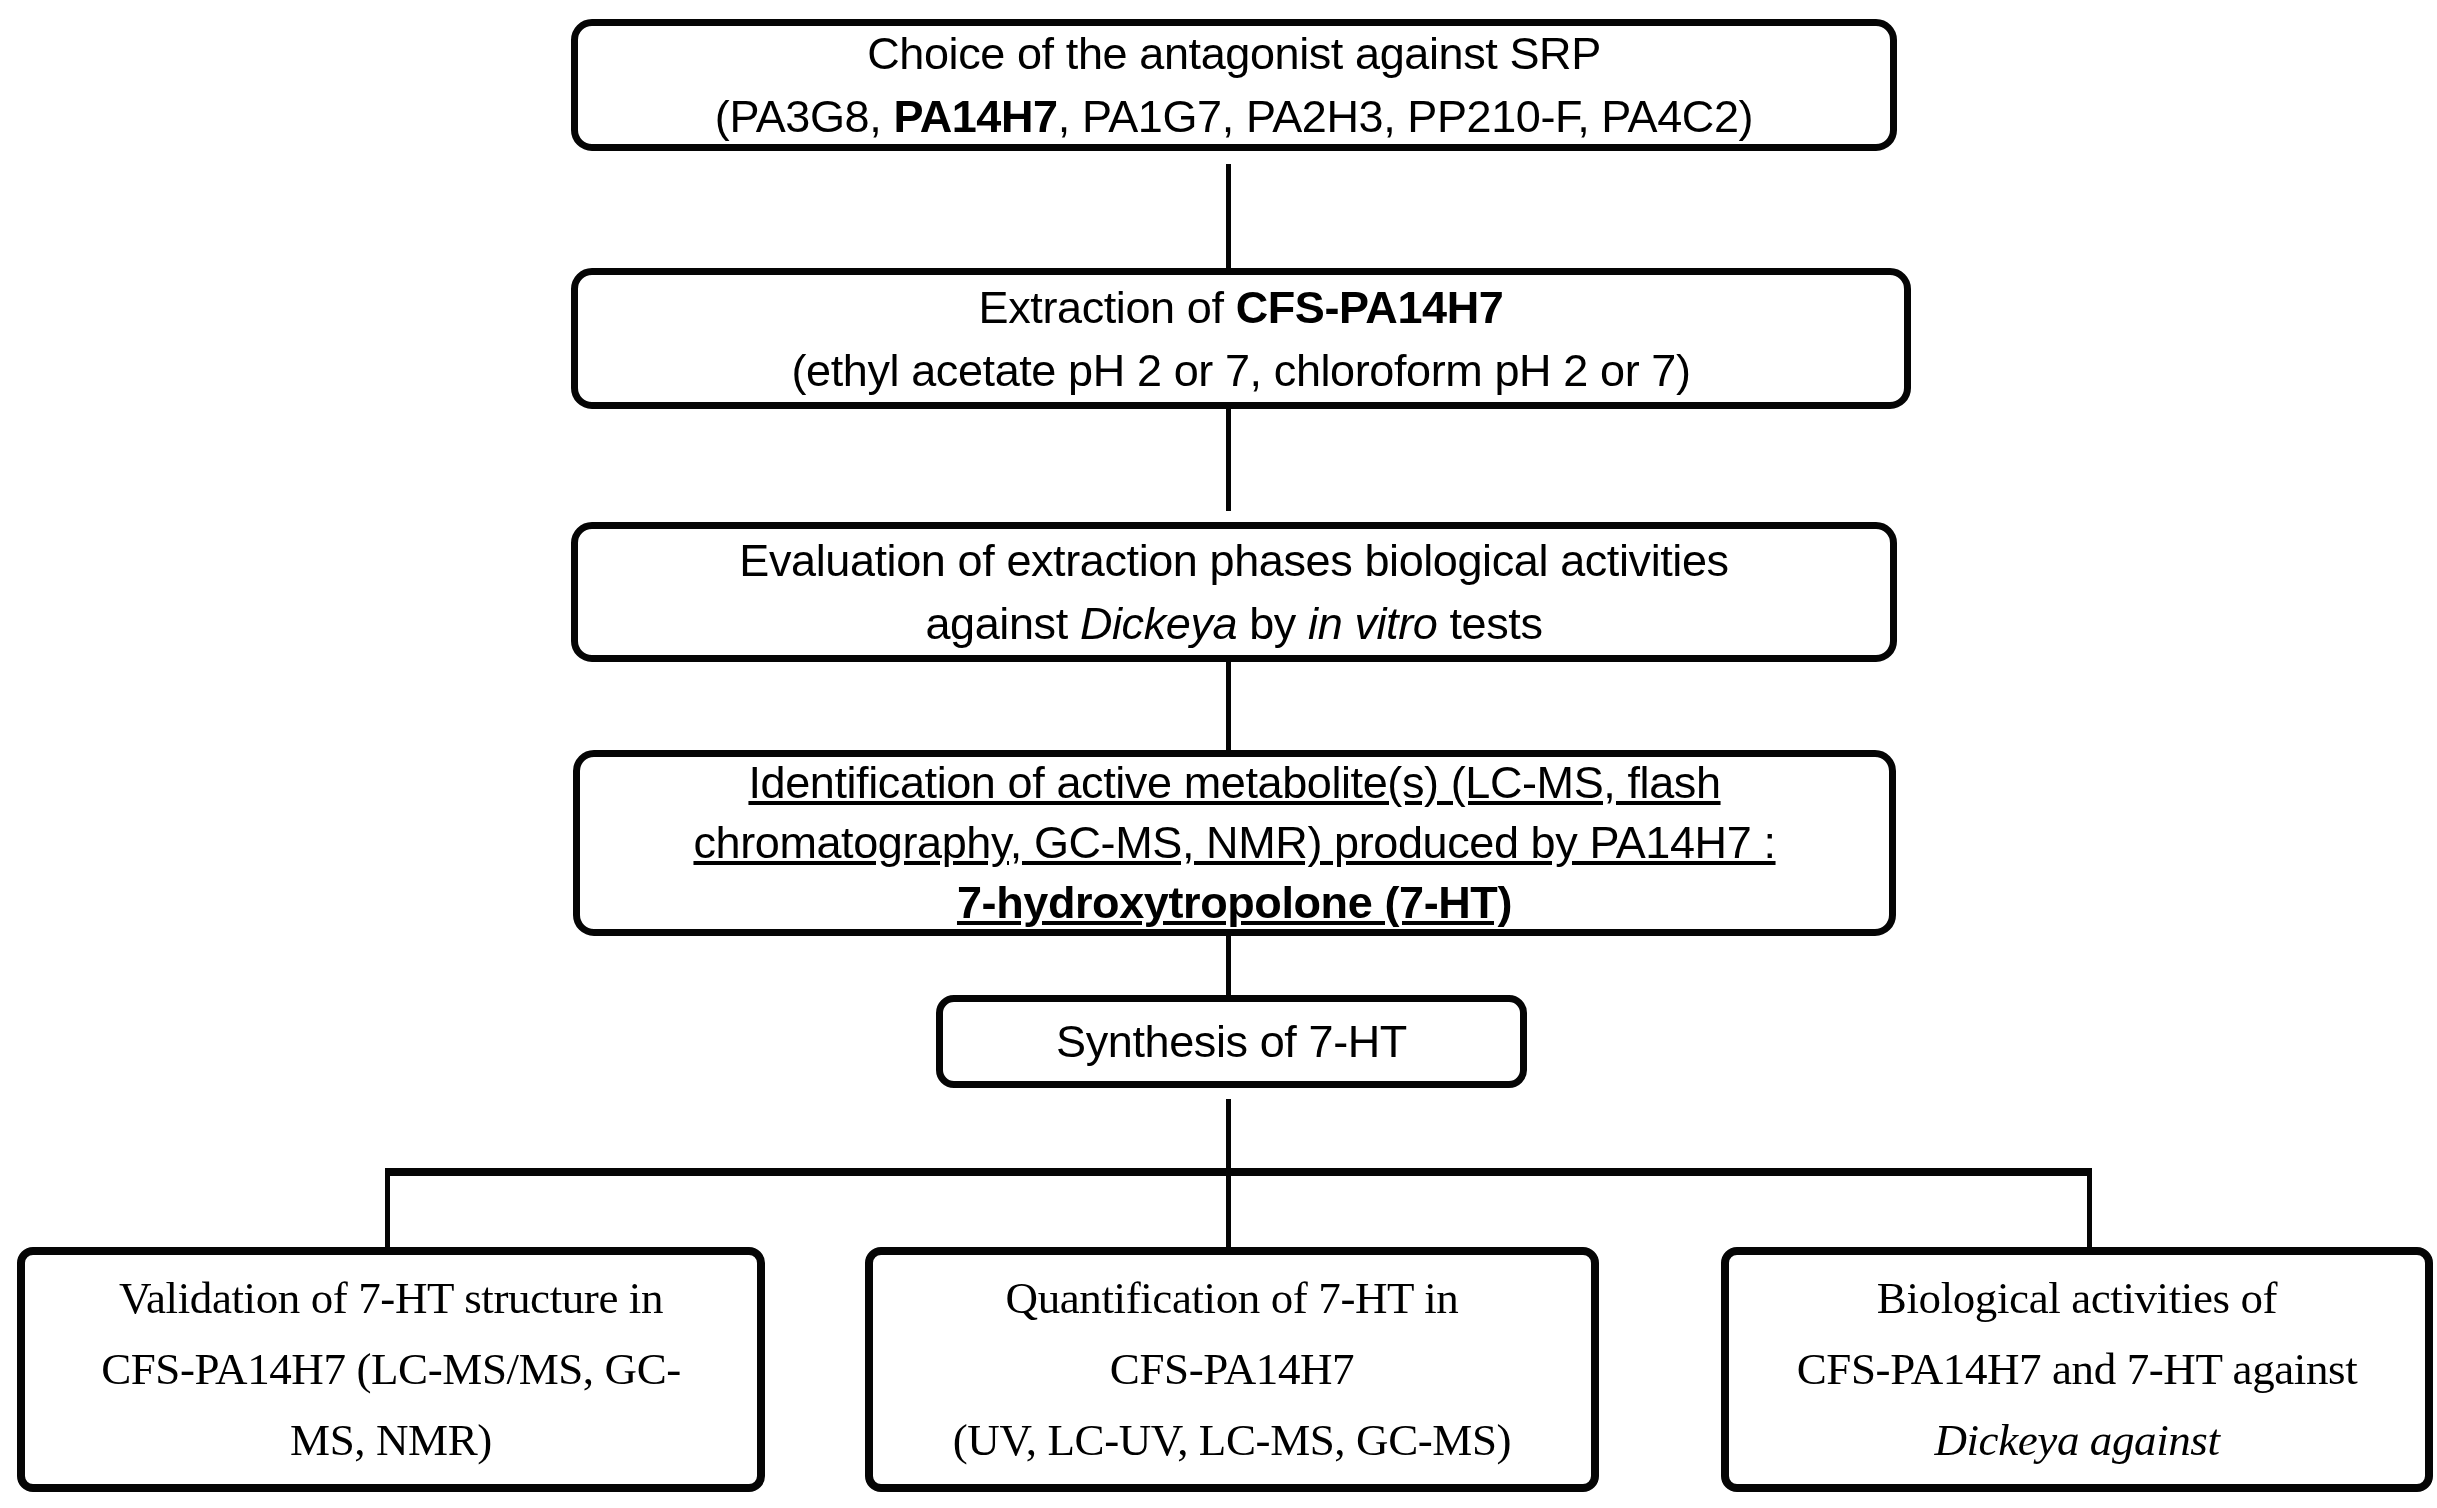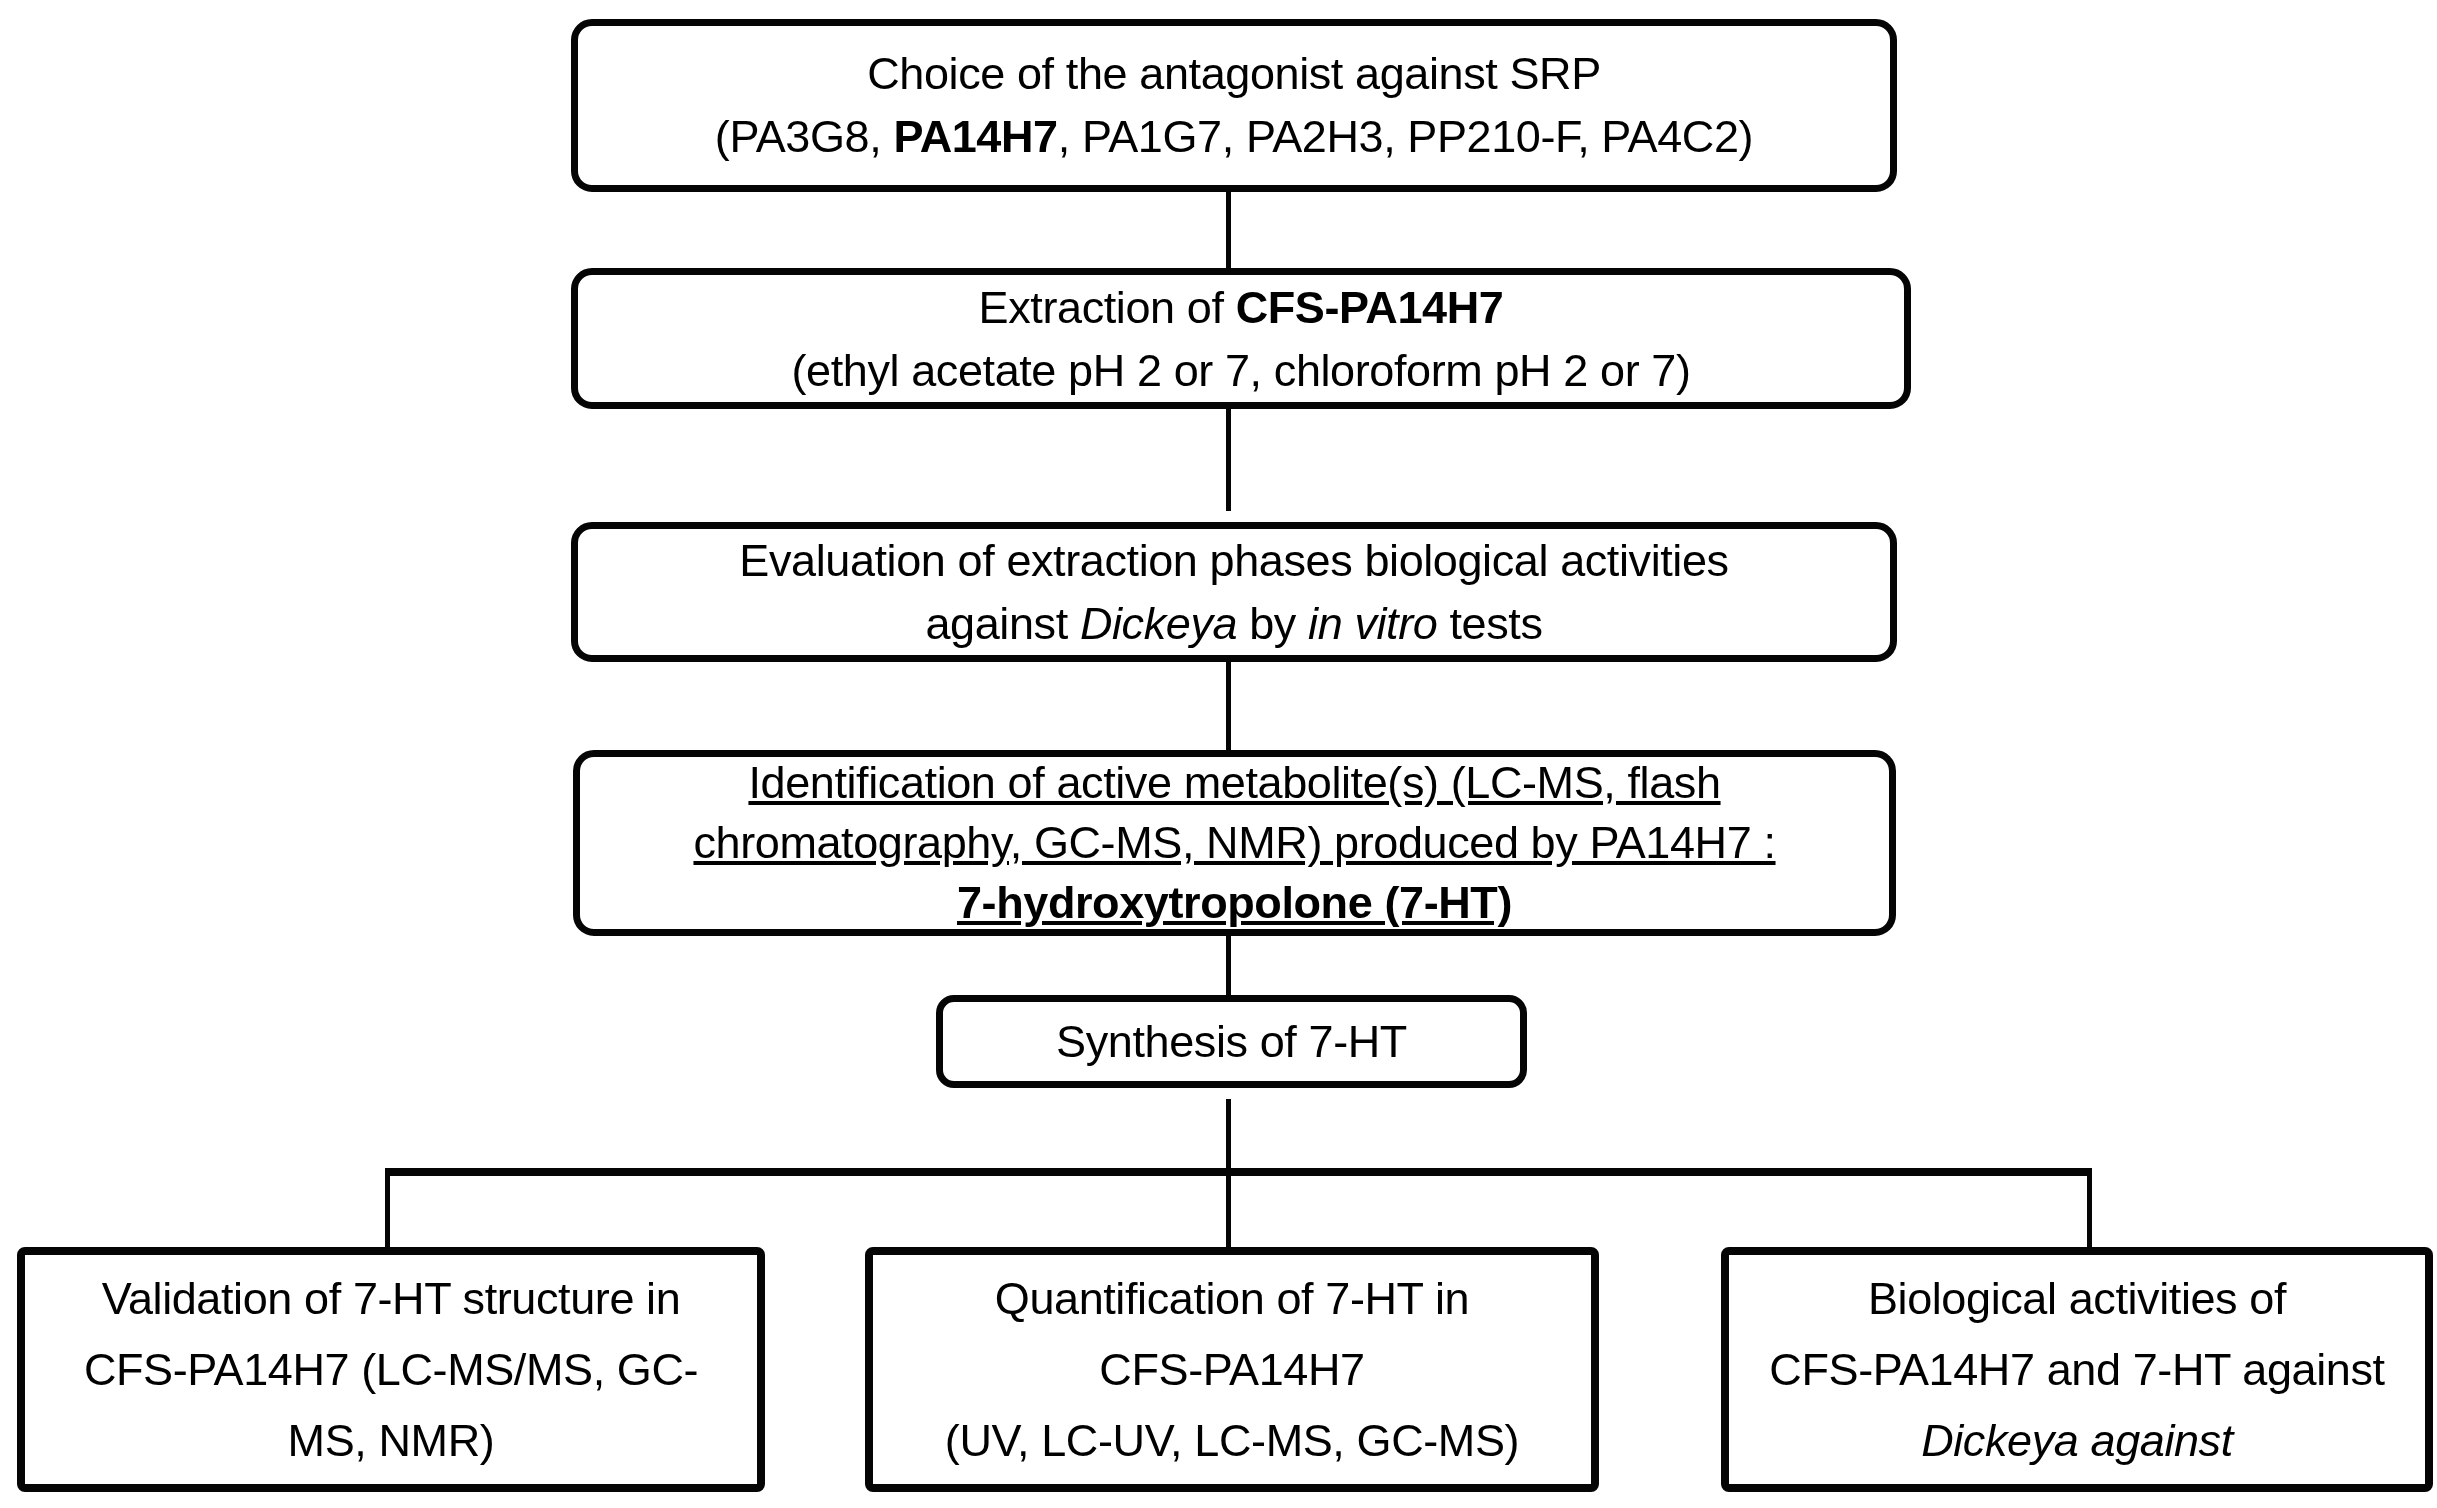--- a/index.html
+++ b/index.html
@@ -31,23 +31,24 @@
     justify-content: center;
     align-items: center;
     text-align: center;
     font-size: 45px;
     line-height: 63px;
     letter-spacing: -0.4px;
     z-index: 2;
   }
   .node.tight { line-height: 60px; text-decoration: underline; }
   .node.bottom {
-    border-radius: 8px;
+    border-radius: 16px;
     line-height: 71px;
     border-width: 8.2px;
+    font-family: Liberation Serif, serif;
   }
   .ln { white-space: nowrap; }
   .ln .b { font-weight: bold; }
   .ln .i { font-style: italic; }
   .conn {
     position: absolute;
     background: #050505;
     z-index: 1;
   }
 </style>
@@ -58,21 +59,21 @@
 
   <div class="conn" style="left:1226px; top:164px; width:5.2px; height:104px;"></div>
   <div class="conn" style="left:1226px; top:407px; width:5.2px; height:104px;"></div>
   <div class="conn" style="left:1226px; top:650px; width:5.2px; height:100px;"></div>
   <div class="conn" style="left:1226px; top:934px; width:5.2px; height:61px;"></div>
   <div class="conn" style="left:1226px; top:1099px; width:5.2px; height:153px;"></div>
   <div class="conn" style="left:385px; top:1168px; width:1707px; height:8.2px;"></div>
   <div class="conn" style="left:385px; top:1168px; width:5.2px; height:83px;"></div>
   <div class="conn" style="left:2087px; top:1168px; width:5.2px; height:83px;"></div>
 
-  <div class="node" style="left:571px; top:18.7px; width:1326px; height:173px;">
+  <div class="node" style="left:571px; top:18.7px; width:1326px; height:132px;">
     <div class="ln"><span>Choice of the antagonist against SRP</span></div>
     <div class="ln"><span>(PA3G8, </span><span class="b">PA14H7</span><span>, PA1G7, PA2H3, PP210-F, PA4C2)</span></div>
   </div>
 
   <div class="node" style="left:571px; top:268px; width:1340px; height:141px;">
     <div class="ln"><span>Extraction of </span><span class="b">CFS-PA14H7</span></div>
     <div class="ln"><span>(ethyl acetate pH 2 or 7, chloroform pH 2 or 7)</span></div>
   </div>
 
   <div class="node" style="left:571px; top:522px; width:1326px; height:140px;">

